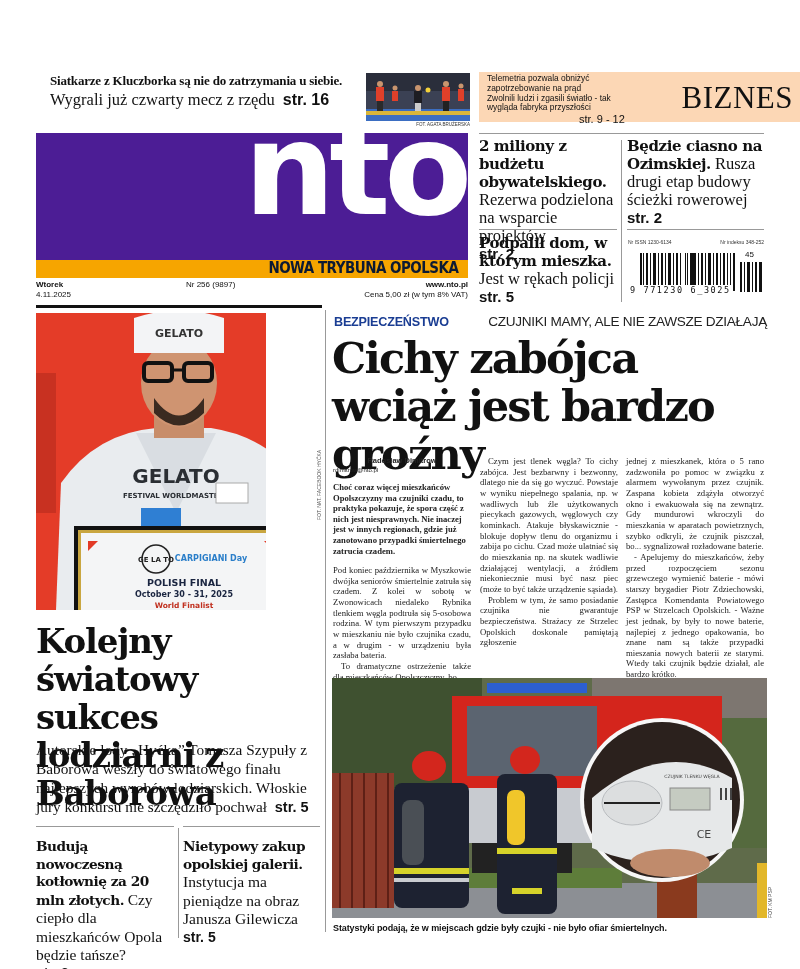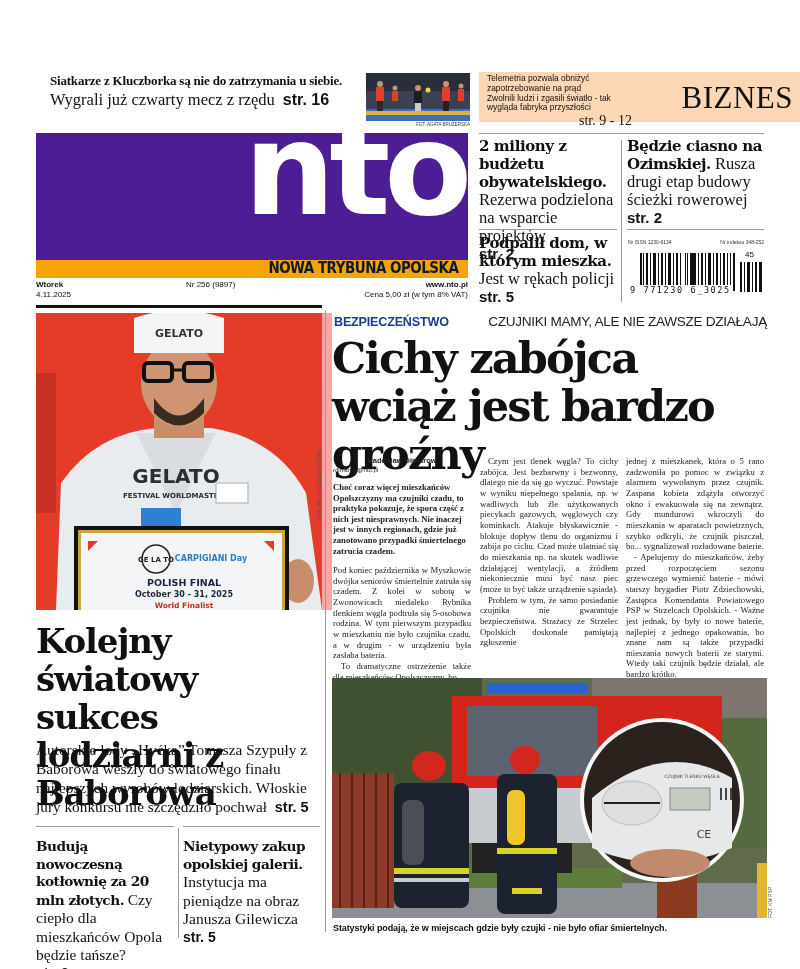--- a/index.html
+++ b/index.html
@@ -12,21 +12,21 @@
   #top-teaser { left: 50px; top: 70px; width: 312px; font-size: 16px; line-height: 19px; }
   #top-teaser .b { font-family: "Liberation Serif", serif; font-weight: bold; font-size: 13px; letter-spacing: -0.2px; }
   #top-teaser .r { font-family: "Liberation Serif", serif; font-size: 16.5px; }
   #top-teaser .s { font-family: "Liberation Sans", sans-serif; font-weight: bold; font-size: 16px; }
 
   #top-photo { left: 366px; top: 73px; width: 104px; height: 48px; overflow: hidden; background: #3a3f52; }
   #top-photo-credit { left: 366px; top: 122px; width: 104px; text-align: right; font-size: 4.5px; color: #333; font-family: "Liberation Sans", sans-serif; }
 
   #biznes-box { left: 479px; top: 72px; width: 322px; height: 50px; background: #fcd7b5; }
   #biznes-box .teaser { position: absolute; left: 8px; top: 2px; width: 150px; font-family: "Liberation Sans", sans-serif; font-size: 8.4px; line-height: 9.8px; color: #111; }
-  #biznes-box .pages { position: absolute; left: 100px; top: 41px; font-family: Liberation Serif, serif; font-size: 14px; text-align: right; }
+  #biznes-box .pages { position: absolute; left: 100px; top: 41px; font-family: Liberation Sans, sans-serif; font-size: 11px; text-align: right; }
   #biznes-box .label { position: absolute; right: 8px; top: 8px; font-family: "Liberation Serif", serif; font-size: 31px; letter-spacing: 0.5px; color: #111; }
 
   
   #masthead { left: 36px; top: 133px; width: 432px; height: 145px; background: #4c1d95; overflow: hidden; }
   #masthead .logo { position: absolute; left: 208px; top: -27px; font-family: "DejaVu Sans", sans-serif; font-weight: bold; font-size: 128px; color: #fff; letter-spacing: -6px; line-height: 1; }
   #masthead .band { position: absolute; left: 0; right: 0; bottom: 0; height: 18px; background: #f6a500; }
   #masthead .band span { position: absolute; right: 10px; top: -1px; font-family: "DejaVu Sans", sans-serif; font-weight: bold; font-size: 15.5px; color: #0c1a33; letter-spacing: -0.6px; transform: scaleX(0.87); transform-origin: right center; white-space: nowrap; }
 
   #mast-info { left: 36px; top: 280px; width: 432px; height: 22px; font-family: "Liberation Sans", sans-serif; font-size: 8px; line-height: 10px; }
   #mast-info .day { position: absolute; left: 0; top: 0; font-weight: bold; }
@@ -45,21 +45,21 @@
 
   #issn-row { left: 628px; top: 239px; width: 136px; font-family: "Liberation Sans", sans-serif; font-size: 5px; color: #333; }
   #issn-row .l { position: absolute; left: 0; top: 0; }
   #issn-row .r { position: absolute; right: 0; top: 0; white-space: nowrap; }
   #barcode { left: 640px; top: 253px; width: 95px; height: 38px; }
   #barcode-digits { left: 630px; top: 285px; font-family: "DejaVu Sans Mono", monospace; font-size: 8.5px; letter-spacing: 1.6px; background: #fff; }
   #barcode-addon { left: 740px; top: 262px; width: 22px; height: 30px; }
   #barcode-addon-num { left: 745px; top: 250px; font-family: "Liberation Sans", sans-serif; font-size: 8px; }
 
   
-  #left-photo-frame { left: 36px; top: 313px; width: 296px; height: 297px; background: #fca5a5; overflow: hidden; }
+  #left-photo-frame { left: 36px; top: 313px; width: 230px; height: 297px; background: #fca5a5; overflow: hidden; }
   #left-top-bar { left: 36px; top: 305px; width: 286px; height: 3px; background: #111; }
   #left-photo-credit { left: 316px; top: 520px; font-family: "Liberation Sans", sans-serif; font-size: 5px; color: #555; transform: rotate(-90deg); transform-origin: left top; white-space: nowrap; }
 
   #left-headline { left: 36px; top: 622px; width: 290px; font-family: "DejaVu Serif", serif; font-weight: bold; font-size: 34px; line-height: 38px; letter-spacing: -1.2px; }
   #left-lead { left: 36px; top: 740px; width: 290px; font-family: "Liberation Serif", serif; font-size: 15.3px; line-height: 19px; }
   #left-lead .s { font-family: "Liberation Sans", sans-serif; font-weight: bold; font-size: 14.5px; }
 
   #col-rule-left { left: 325px; top: 310px; height: 622px; }
 
   

